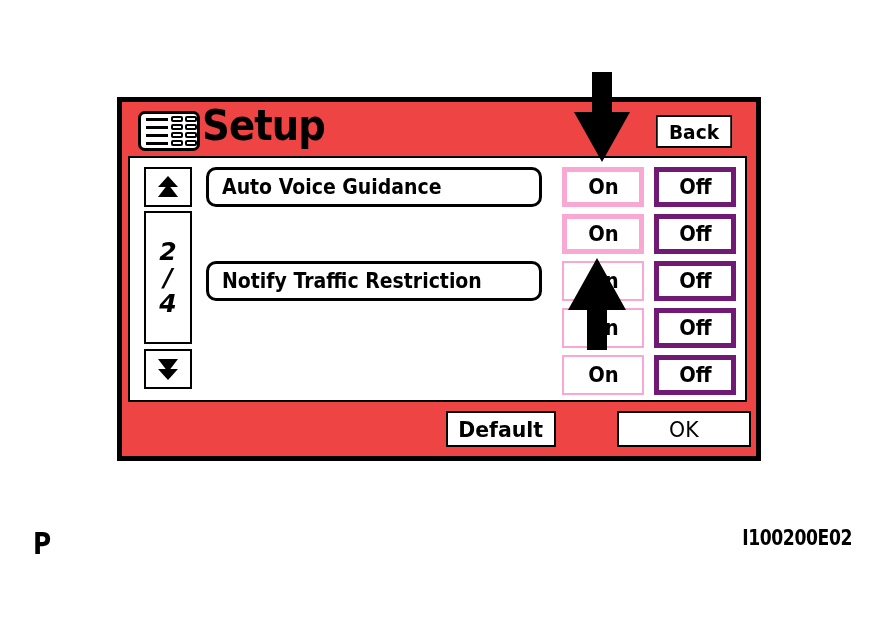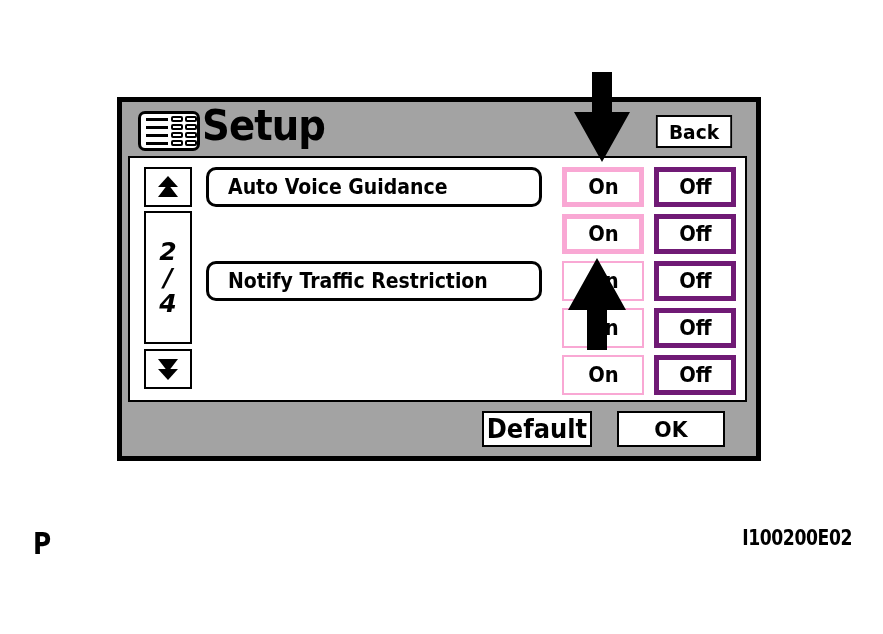--- a/index.html
+++ b/index.html
@@ -17,21 +17,21 @@
 
   
   #device-frame {
     position: absolute;
     left: 117px;
     top: 97px;
     width: 644px;
     height: 364px;
     box-sizing: border-box;
     border: 5px solid #000000;
-    background: #a3a3a3;
+    background: #ef4444;
   }
 
   
   #title-bar {
     position: absolute;
     left: 0px;
     top: 0px;
     width: 634px;
     height: 52px;
   }
@@ -166,21 +166,21 @@
     height: 40px;
     box-sizing: border-box;
     border: 3px solid #000000;
     border-radius: 10px;
     background: #ffffff;
     display: flex;
     align-items: center;
     color: #000000;
     font-size: 21px;
     font-weight: bold;
-    padding-left: 19px;
+    padding-left: 13px;
     white-space: nowrap;
     overflow: hidden;
     font-family: "DejaVu Sans", sans-serif;
   }
   .row-label span {
     display: inline-block;
     transform: scaleX(0.9);
     transform-origin: left center;
   }
   .opt-btn {
@@ -209,40 +209,39 @@
     left: 324px;
     top: 309px;
     width: 110px;
     height: 36px;
     box-sizing: border-box;
     border: 2px solid #000000;
     background: #ffffff;
     display: flex;
     align-items: center;
     justify-content: center;
-    font-size: 26px;
-    font-weight: bold;
-    color: #000000;
-    font-family: "DejaVu Sans", sans-serif;
-    margin-left: 36px;
+    font-size: 22px;
+    font-weight: bold;
+    color: #000000;
+    font-family: "DejaVu Sans", sans-serif;
   }
   #ok-button {
     position: absolute;
     left: 495px;
     top: 309px;
-    width: 108px;
+    width: 134px;
     height: 36px;
     box-sizing: border-box;
     border: 2px solid #000000;
     background: #ffffff;
     display: flex;
     align-items: center;
     justify-content: center;
     font-size: 22px;
-    font-weight: bold;
+    font-weight: normal;
     color: #000000;
     font-family: "DejaVu Sans", sans-serif;
   }
   #default-button > span, #ok-button > span { transform: scaleX(0.93); }
 
   
   .callout-arrow {
     position: absolute;
     pointer-events: none;
   }

